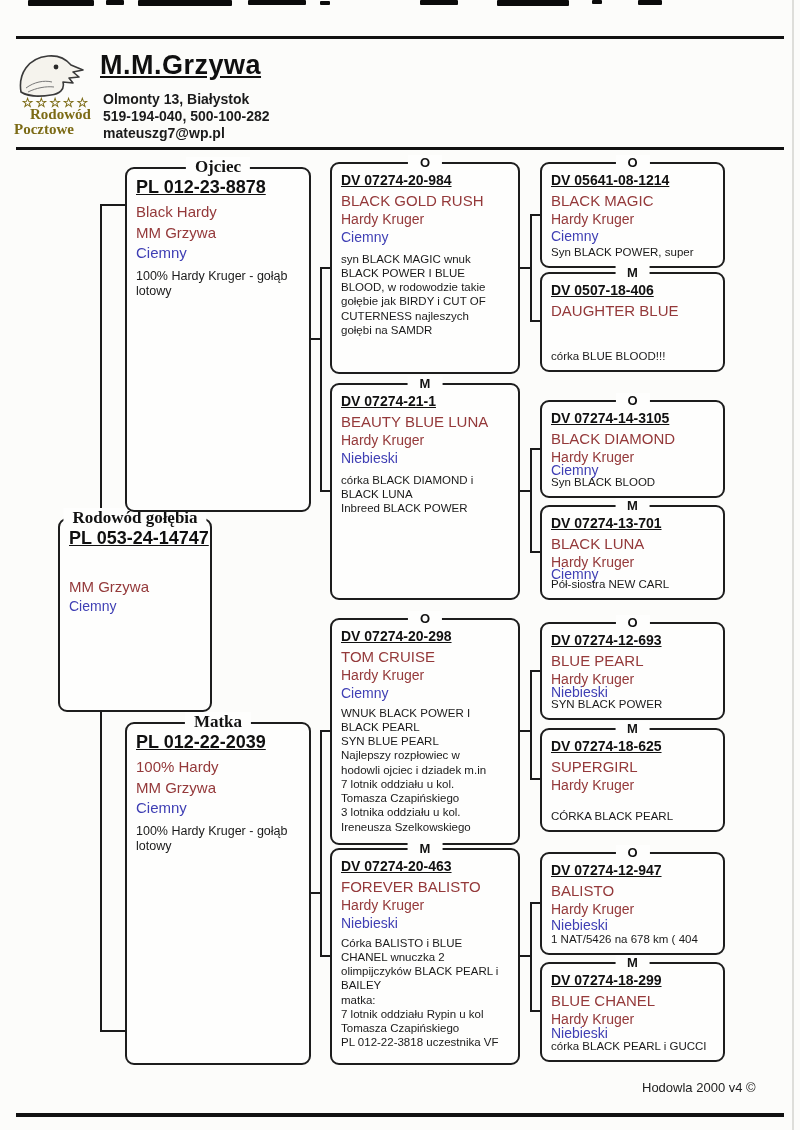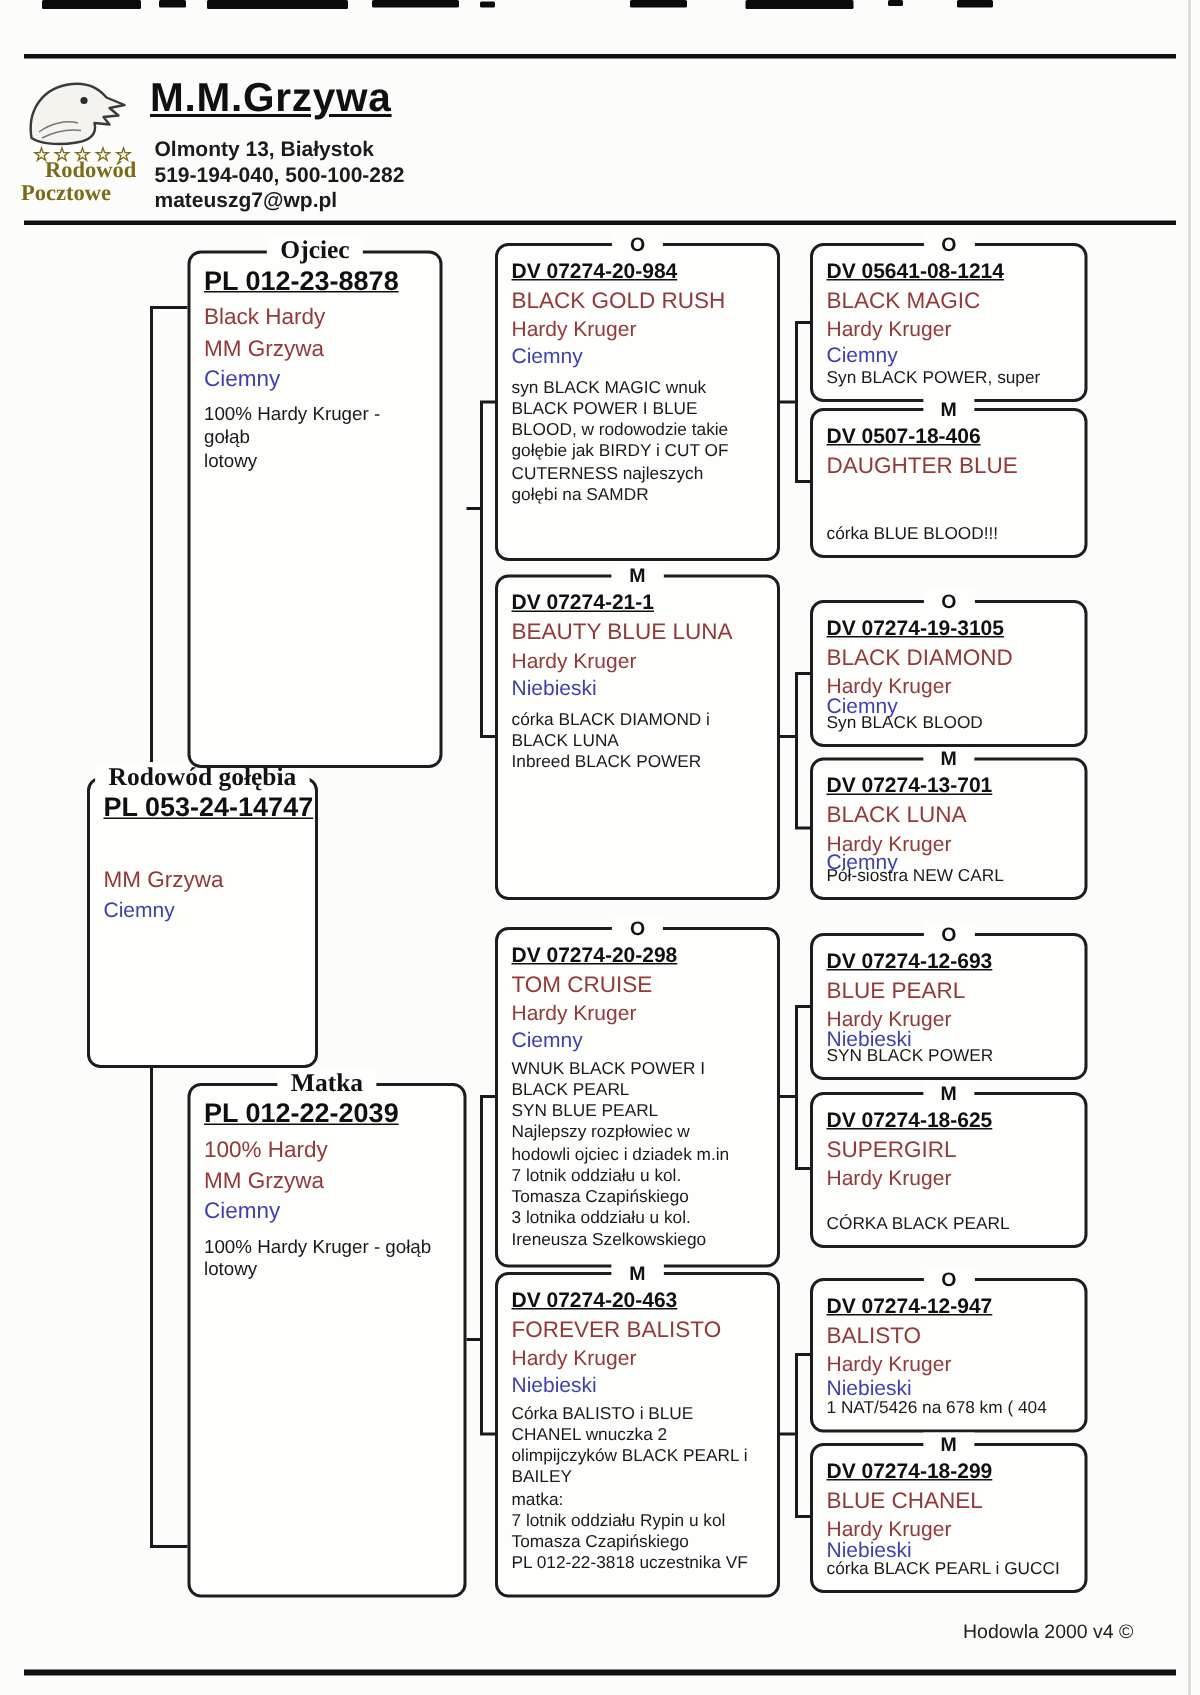--- a/index.html
+++ b/index.html
@@ -143,21 +143,21 @@
   <div class="line" style="left:532px;top:902px;width:8px;height:2px"></div>
   <div class="line" style="left:532px;top:1010px;width:8px;height:2px"></div>
 
   <section class="pbox big subject" style="left:58px;top:518px;width:154px;height:194px">
     <span class="box-label">Rodowód gołębia</span>
     <div class="ring">PL 053-24-14747</div>
     <div class="owner">MM Grzywa</div>
     <div class="colorline">Ciemny</div>
   </section>
 
-  <section class="pbox big" style="left:125px;top:167px;width:170px;height:345px">
+  <section class="pbox big" style="left:125px;top:167px;width:186px;height:345px">
     <span class="box-label">Ojciec</span>
     <div class="ring">PL 012-23-8878</div>
     <div class="owner">Black Hardy</div>
     <div class="owner">MM Grzywa</div>
     <div class="colorline" style="font-size:15px">Ciemny</div>
     <div class="note">100% Hardy Kruger - gołąb
 lotowy</div>
   </section>
 
   <section class="pbox big" style="left:125px;top:722px;width:186px;height:343px">
@@ -241,21 +241,21 @@
     <span class="sex-label">M</span>
     <div class="ring">DV 0507-18-406</div>
     <div class="bird-name">DAUGHTER BLUE</div>
     <div class="strain"></div>
     <div class="colorline"></div>
     <div class="note">córka BLUE BLOOD!!!</div>
   </section>
 
   <section class="pbox small" style="left:540px;top:400px;width:185px;height:98px">
     <span class="sex-label">O</span>
-    <div class="ring">DV 07274-19-3105</div>
+    <div class="ring">DV 07274-14-3105</div>
     <div class="bird-name">BLACK DIAMOND</div>
     <div class="strain">Hardy Kruger</div>
     <div class="colorline">Ciemny</div>
     <div class="note">Syn BLACK BLOOD</div>
   </section>
 
   <section class="pbox small" style="left:540px;top:505px;width:185px;height:95px">
     <span class="sex-label">M</span>
     <div class="ring">DV 07274-13-701</div>
     <div class="bird-name">BLACK LUNA</div>

